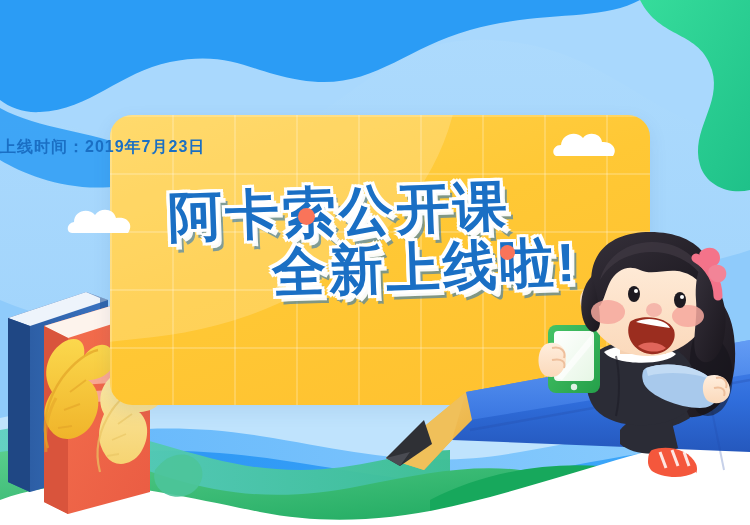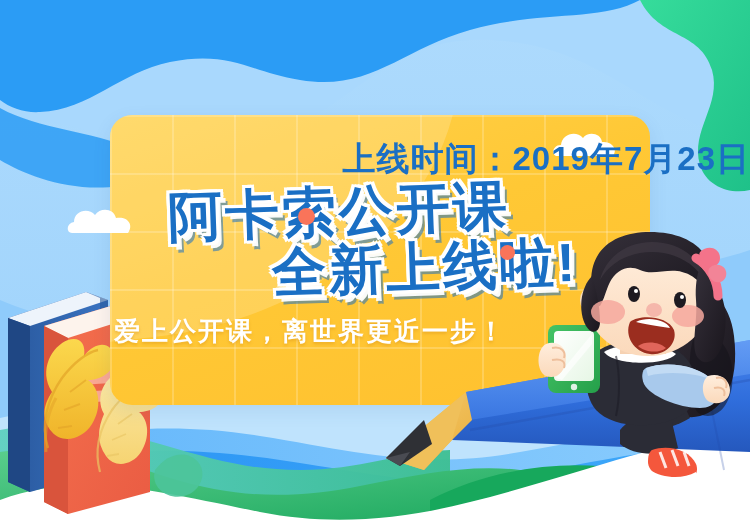--- a/index.html
+++ b/index.html
@@ -31,22 +31,22 @@
   .card .sheen{
     position:absolute;left:-60px;top:-120px;width:420px;height:330px;
     background:rgba(255,255,255,.18);
     border-radius:0 0 80% 0;
     transform:rotate(-6deg);
   }
 
   
   .dateline{
     position:absolute;left:0;right:0;top:137px;
-    text-align:right;
-    font-size:33px;font-weight:bold;letter-spacing:1px;
+    text-align:left;
+    font-size:16px;font-weight:bold;letter-spacing:1px;
     color:#1a6fc4;
     -webkit-text-stroke:0px;
     z-index:8;
   }
   .headline{
     position:absolute;z-index:9;
     font-weight:bold;
     color:#1a6fc4;
     letter-spacing:3px;
     text-shadow:
@@ -200,21 +200,20 @@
   </svg>
   <svg class="cloud" style="left:552px;top:130px;width:68px;height:28px;" viewBox="0 0 68 28">
     <path d="M4,26 C-1,24 1,15 9,15 C10,4 24,0 31,8 C36,1 49,3 50,12 C60,11 66,19 61,26 Z" fill="#ffffff"></path>
   </svg>
 
   <div class="dateline">上线时间：2019年7月23日</div>
   <div class="headline headline-1">阿卡索公开课</div>
   <div class="headline headline-2">全新上线啦!</div>
   <div class="dot dot-1"></div>
   <div class="dot dot-2"></div>
-  <div class="subtitle">爱上公开课，离世界更近一步！</div>
 
   <svg class="layer" viewBox="0 0 750 525" preserveAspectRatio="none" style="z-index:11;">
     <defs>
       <linearGradient id="gPencil" x1="0" y1="0" x2="0" y2="1">
         <stop offset="0%" stop-color="#4a86ef"></stop>
           <stop offset="55%" stop-color="#2f6ddb"></stop>
           <stop offset="100%" stop-color="#2558bd"></stop>
       </linearGradient>
       <linearGradient id="gPencilTop" x1="0" y1="0" x2="0" y2="1">
         <stop offset="0%" stop-color="#6ba3f6"></stop>

